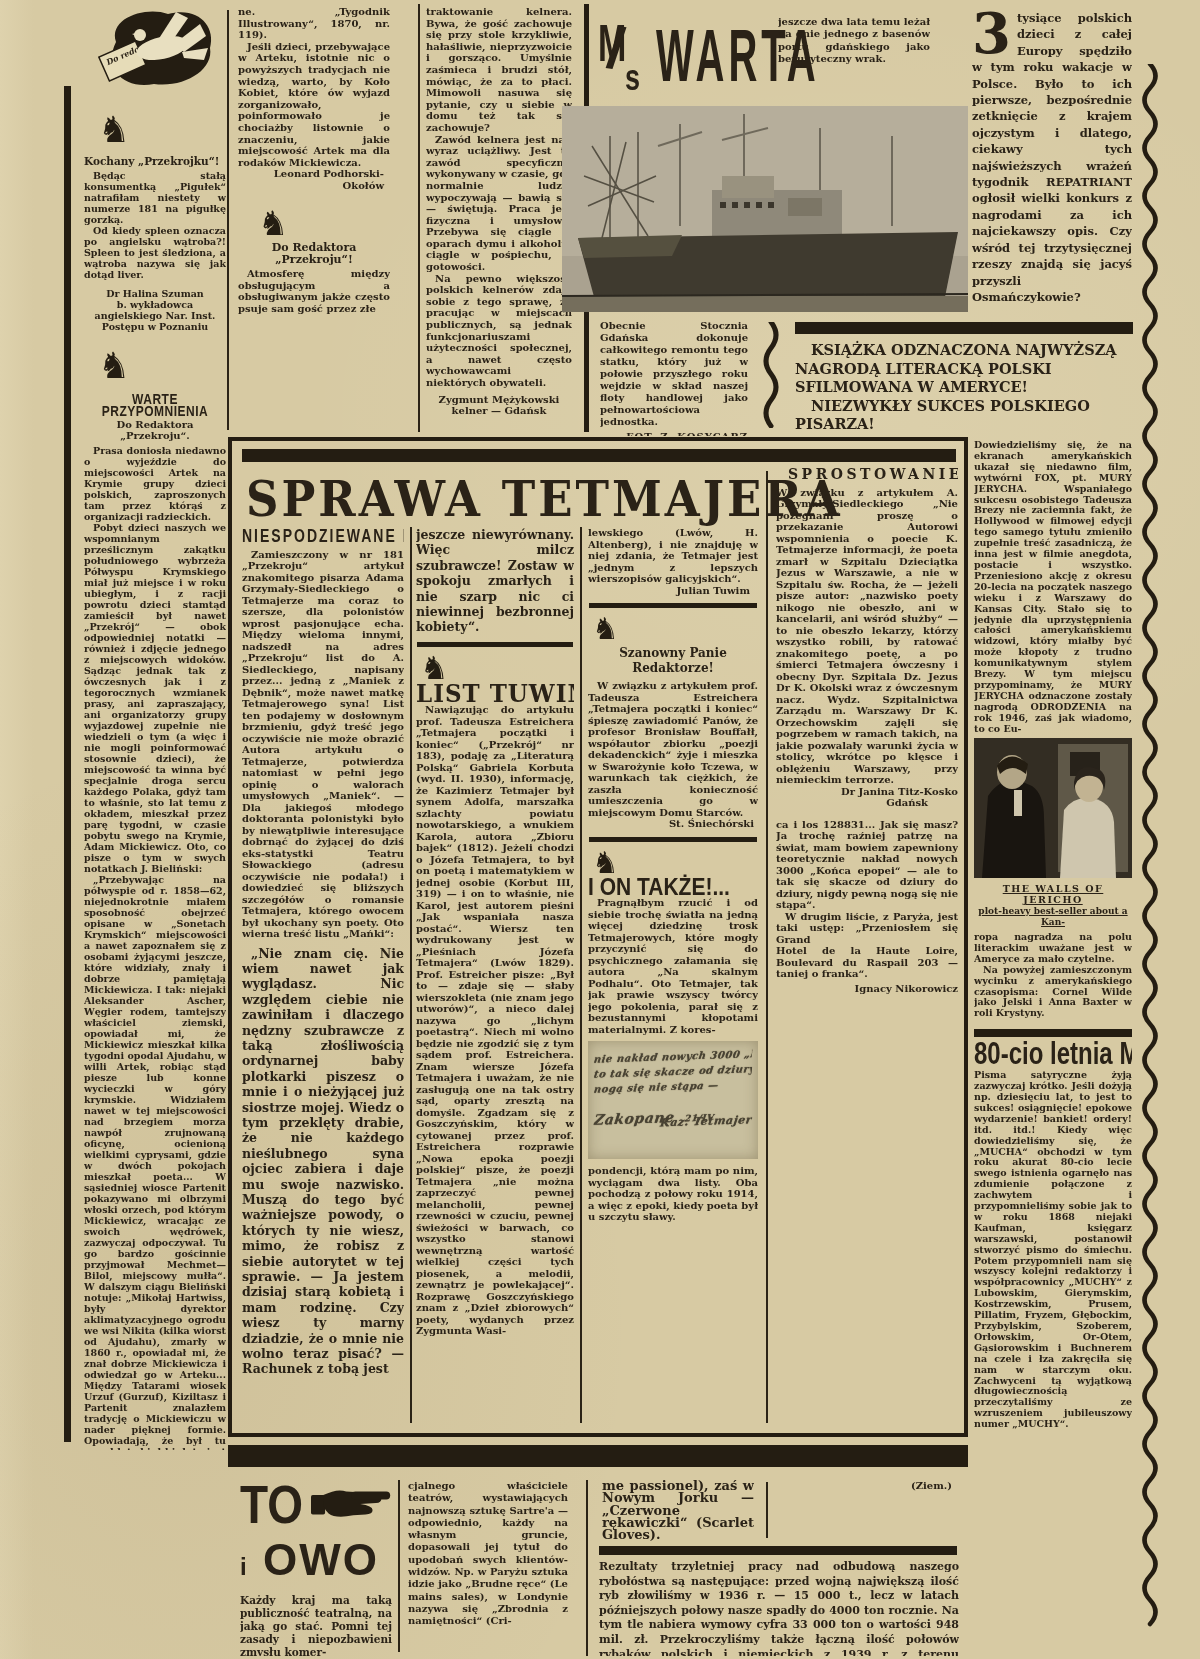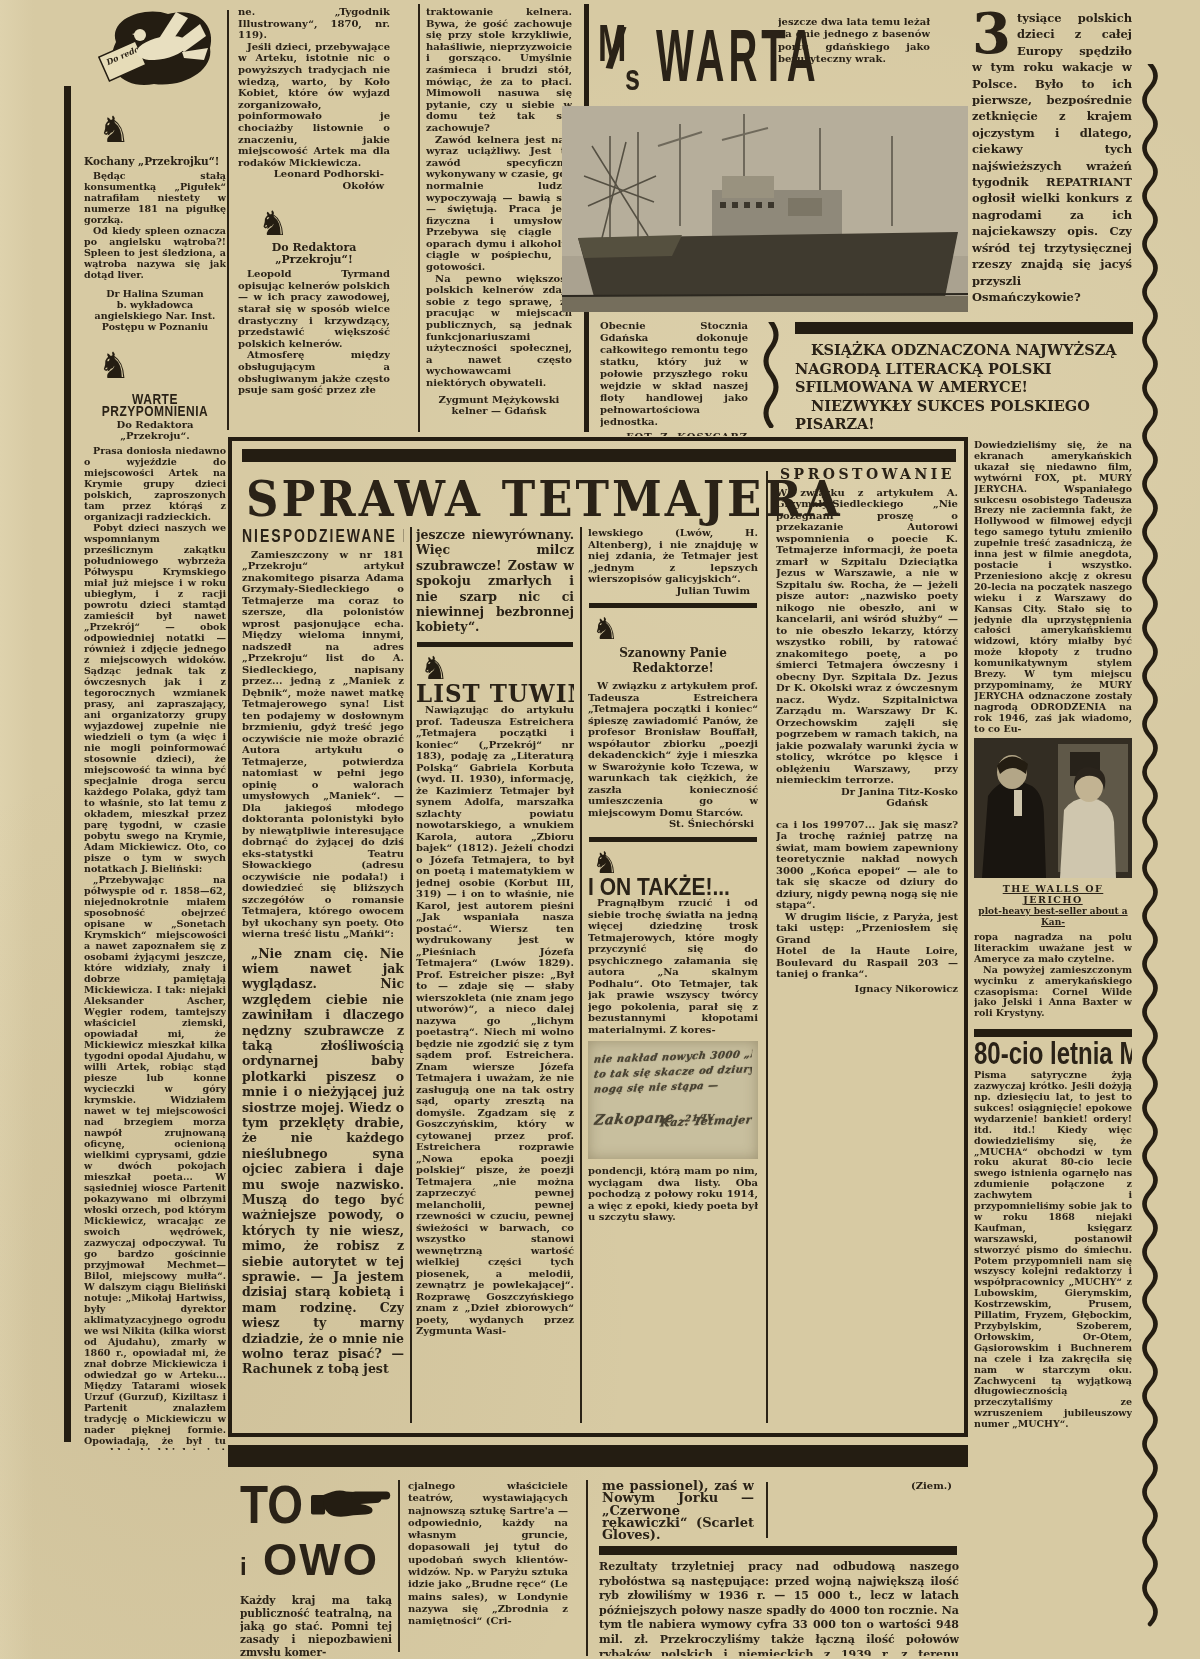--- a/index.html
+++ b/index.html
@@ -63,21 +63,21 @@
   .bvl1{left:178px;top:86px;height:896px;}
   .bvl2{left:348px;top:86px;height:896px;}
   .bvl3{left:534px;top:30px;height:952px;}
   .echa{font-size:14px;font-weight:700;letter-spacing:2px;font-family:"Liberation Sans","DejaVu Sans",sans-serif;
     transform:scaleY(1.25);transform-origin:top left;margin:2px 0 8px;white-space:nowrap;}
   .bigletter{font-size:12.5px !important;line-height:15.4px !important;}
   .tuwimh{font-size:23px;font-weight:700;letter-spacing:1px;margin:4px 0 6px;transform:scaleY(1.05);transform-origin:top left;white-space:nowrap;}
   .szan{font-size:12px;font-weight:700;text-align:center;margin:4px 0 4px;line-height:15px;}
   .takze{font-size:21px;font-weight:700;font-family:"Liberation Sans","DejaVu Sans",sans-serif;
     transform:scaleY(1.15);transform-origin:top left;margin:4px 0 6px;white-space:nowrap;}
-  .sprost{font-size:14px;font-weight:700;letter-spacing:3.5px;margin:2px 4px 6px;white-space:nowrap;}
+  .sprost{font-size:14px;font-weight:700;letter-spacing:3.5px;margin:2px 12px 6px;white-space:nowrap;}
   
   .hand-note{background:#c8bf9e;box-shadow:inset 0 0 14px rgba(80,65,35,.35);margin:6px 0;padding:8px 6px 6px;height:118px;box-sizing:border-box;overflow:hidden;}
   .hw{display:block;font-style:italic;font-size:10px;line-height:15px;color:#484233;letter-spacing:.5px;
     transform:rotate(-2deg) skewX(-10deg);text-shadow:0 0 1px rgba(70,60,40,.9);white-space:nowrap;overflow:hidden;}
   .hw.big{font-size:14px;margin-top:16px;}
   .hw.sig2{text-align:right;font-size:11px;margin-top:-12px;}
   
   .filmcol{left:974px;top:440px;width:158px;height:1216px;font-size:9.5px;line-height:10.9px;}
   .filmcap1{font-size:9.5px;letter-spacing:1.5px;text-align:center;font-weight:700;text-decoration:underline;margin-top:3px;}
   .filmcap2{font-size:9px;text-align:center;font-weight:700;text-decoration:underline;margin-bottom:4px;}
@@ -139,21 +139,20 @@
   <div class="vl" style="left:418px;top:4px;height:428px;"></div>
   <div class="abs" style="left:584px;top:4px;width:5px;height:428px;background:#241d12;"></div>
 
   <div class="abs body col2">
     <p class="ni">ne. „Tygodnik Illustrowany“, 1870, nr. 119).</p>
     <p>Jeśli dzieci, przebywające w Arteku, istotnie nic o powyższych tradycjach nie wiedzą, warto, by Koło Kobiet, które ów wyjazd zorganizowało, poinformowało je chociażby listownie o znaczeniu, jakie miejscowość Artek ma dla rodaków Mickiewicza.</p>
     <div class="sigr" style="padding-right:6px;">Leonard Podhorski-Okołów</div>
     <span class="knight" style="font-size:34px;margin:16px 0 0 20px;">♞</span>
     <div class="redh">Do Redaktora</div>
     <div class="redh" style="margin-top:-3px;">„Przekroju“!</div>
-    <p>Leopold Tyrmand opisując kelnerów polskich — w ich pracy zawodowej, starał się w sposób wielce drastyczny i krzywdzący, przedstawić większość polskich kelnerów.</p>
     <p>Atmosferę między obsługującym a obsługiwanym jakże często psuje sam gość przez złe</p>
   </div>
 
   <div class="abs body col3">
     <p class="ni">traktowanie kelnera. Bywa, że gość zachowuje się przy stole krzykliwie, hałaśliwie, nieprzyzwoicie i gorsząco. Umyślnie zaśmieca i brudzi stół, mówiąc, że za to płaci. Mimowoli nasuwa się pytanie, czy u siebie w domu też tak się zachowuje?</p>
     <p>Zawód kelnera jest nad wyraz uciążliwy. Jest to zawód specyficzny, wykonywany w czasie, gdy normalnie ludzie wypoczywają — bawią się — świętują. Praca jest fizyczna i umysłowa. Przebywa się ciągle w oparach dymu i alkoholu, ciągle w pośpiechu, w gotowości.</p>
     <p>Na pewno większość polskich kelnerów zdaje sobie z tego sprawę, że pracując w miejscach publicznych, są jednak funkcjonariuszami użyteczności społecznej, a nawet często wychowawcami niektórych obywateli.</p>
     <div class="sig" style="margin-top:5px;">Zygmunt Mężykowski</div>
     <div class="ctr" style="font-weight:700;">kelner — Gdańsk</div>
   </div>
@@ -273,21 +272,21 @@
       </div>
       <p class="ni">pondencji, którą mam po nim, wyciągam dwa listy. Oba pochodzą z połowy roku 1914, a więc z epoki, kiedy poeta był u szczytu sławy.</p>
     </div>
     <div class="vl bvl3"></div>
 
     <div class="bcol body colD">
       <div class="sprost">SPROSTOWANIE</div>
       <p class="ni">W związku z artykułem A. Grzymały-Siedleckiego „Nie pożegnani“ proszę o przekazanie Autorowi wspomnienia o poecie K. Tetmajerze informacji, że poeta zmarł w Szpitalu Dzieciątka Jezus w Warszawie, a nie w Szpitalu św. Rocha, że — jeżeli pisze autor: „nazwisko poety nikogo nie obeszło, ani w kancelarii, ani wśród służby“ — to nie obeszło lekarzy, którzy wszystko robili, by ratować znakomitego poetę, a po śmierci Tetmajera ówczesny i obecny Dyr. Szpitala Dz. Jezus Dr K. Okolski wraz z ówczesnym nacz. Wydz. Szpitalnictwa Zarządu m. Warszawy Dr K. Orzechowskim zajęli się pogrzebem w ramach takich, na jakie pozwalały warunki życia w stolicy, wkrótce po klęsce i oblężeniu Warszawy, przy niemieckim terrorze.</p>
       <div class="sigr">Dr Janina Titz-Kosko</div>
       <div class="sigr" style="padding-right:30px;margin-bottom:10px;">Gdańsk</div>
-      <p class="ni" style="margin-top:8px;">ca i los 199707... Jak się masz? Ja trochę raźniej patrzę na świat, mam bowiem zapewniony teoretycznie nakład nowych 3000 „Końca epopei“ — ale to tak się skacze od dziury do dziury, nigdy pewną nogą się nie stąpa“.</p>
+      <p class="ni" style="margin-top:8px;">ca i los 128831... Jak się masz? Ja trochę raźniej patrzę na świat, mam bowiem zapewniony teoretycznie nakład nowych 3000 „Końca epopei“ — ale to tak się skacze od dziury do dziury, nigdy pewną nogą się nie stąpa“.</p>
       <p>W drugim liście, z Paryża, jest taki ustęp: „Przeniosłem się Grand</p>
       <p class="ni">Hotel de la Haute Loire, Boulevard du Raspail 203 — taniej o franka“.</p>
       <div class="sigr" style="margin-top:3px;">Ignacy Nikorowicz</div>
     </div>
   </div>
 
   <div class="hbar" style="left:228px;top:1445px;width:740px;height:22px;"></div>
 
   <div class="abs toowo">
     <div class="row1">

